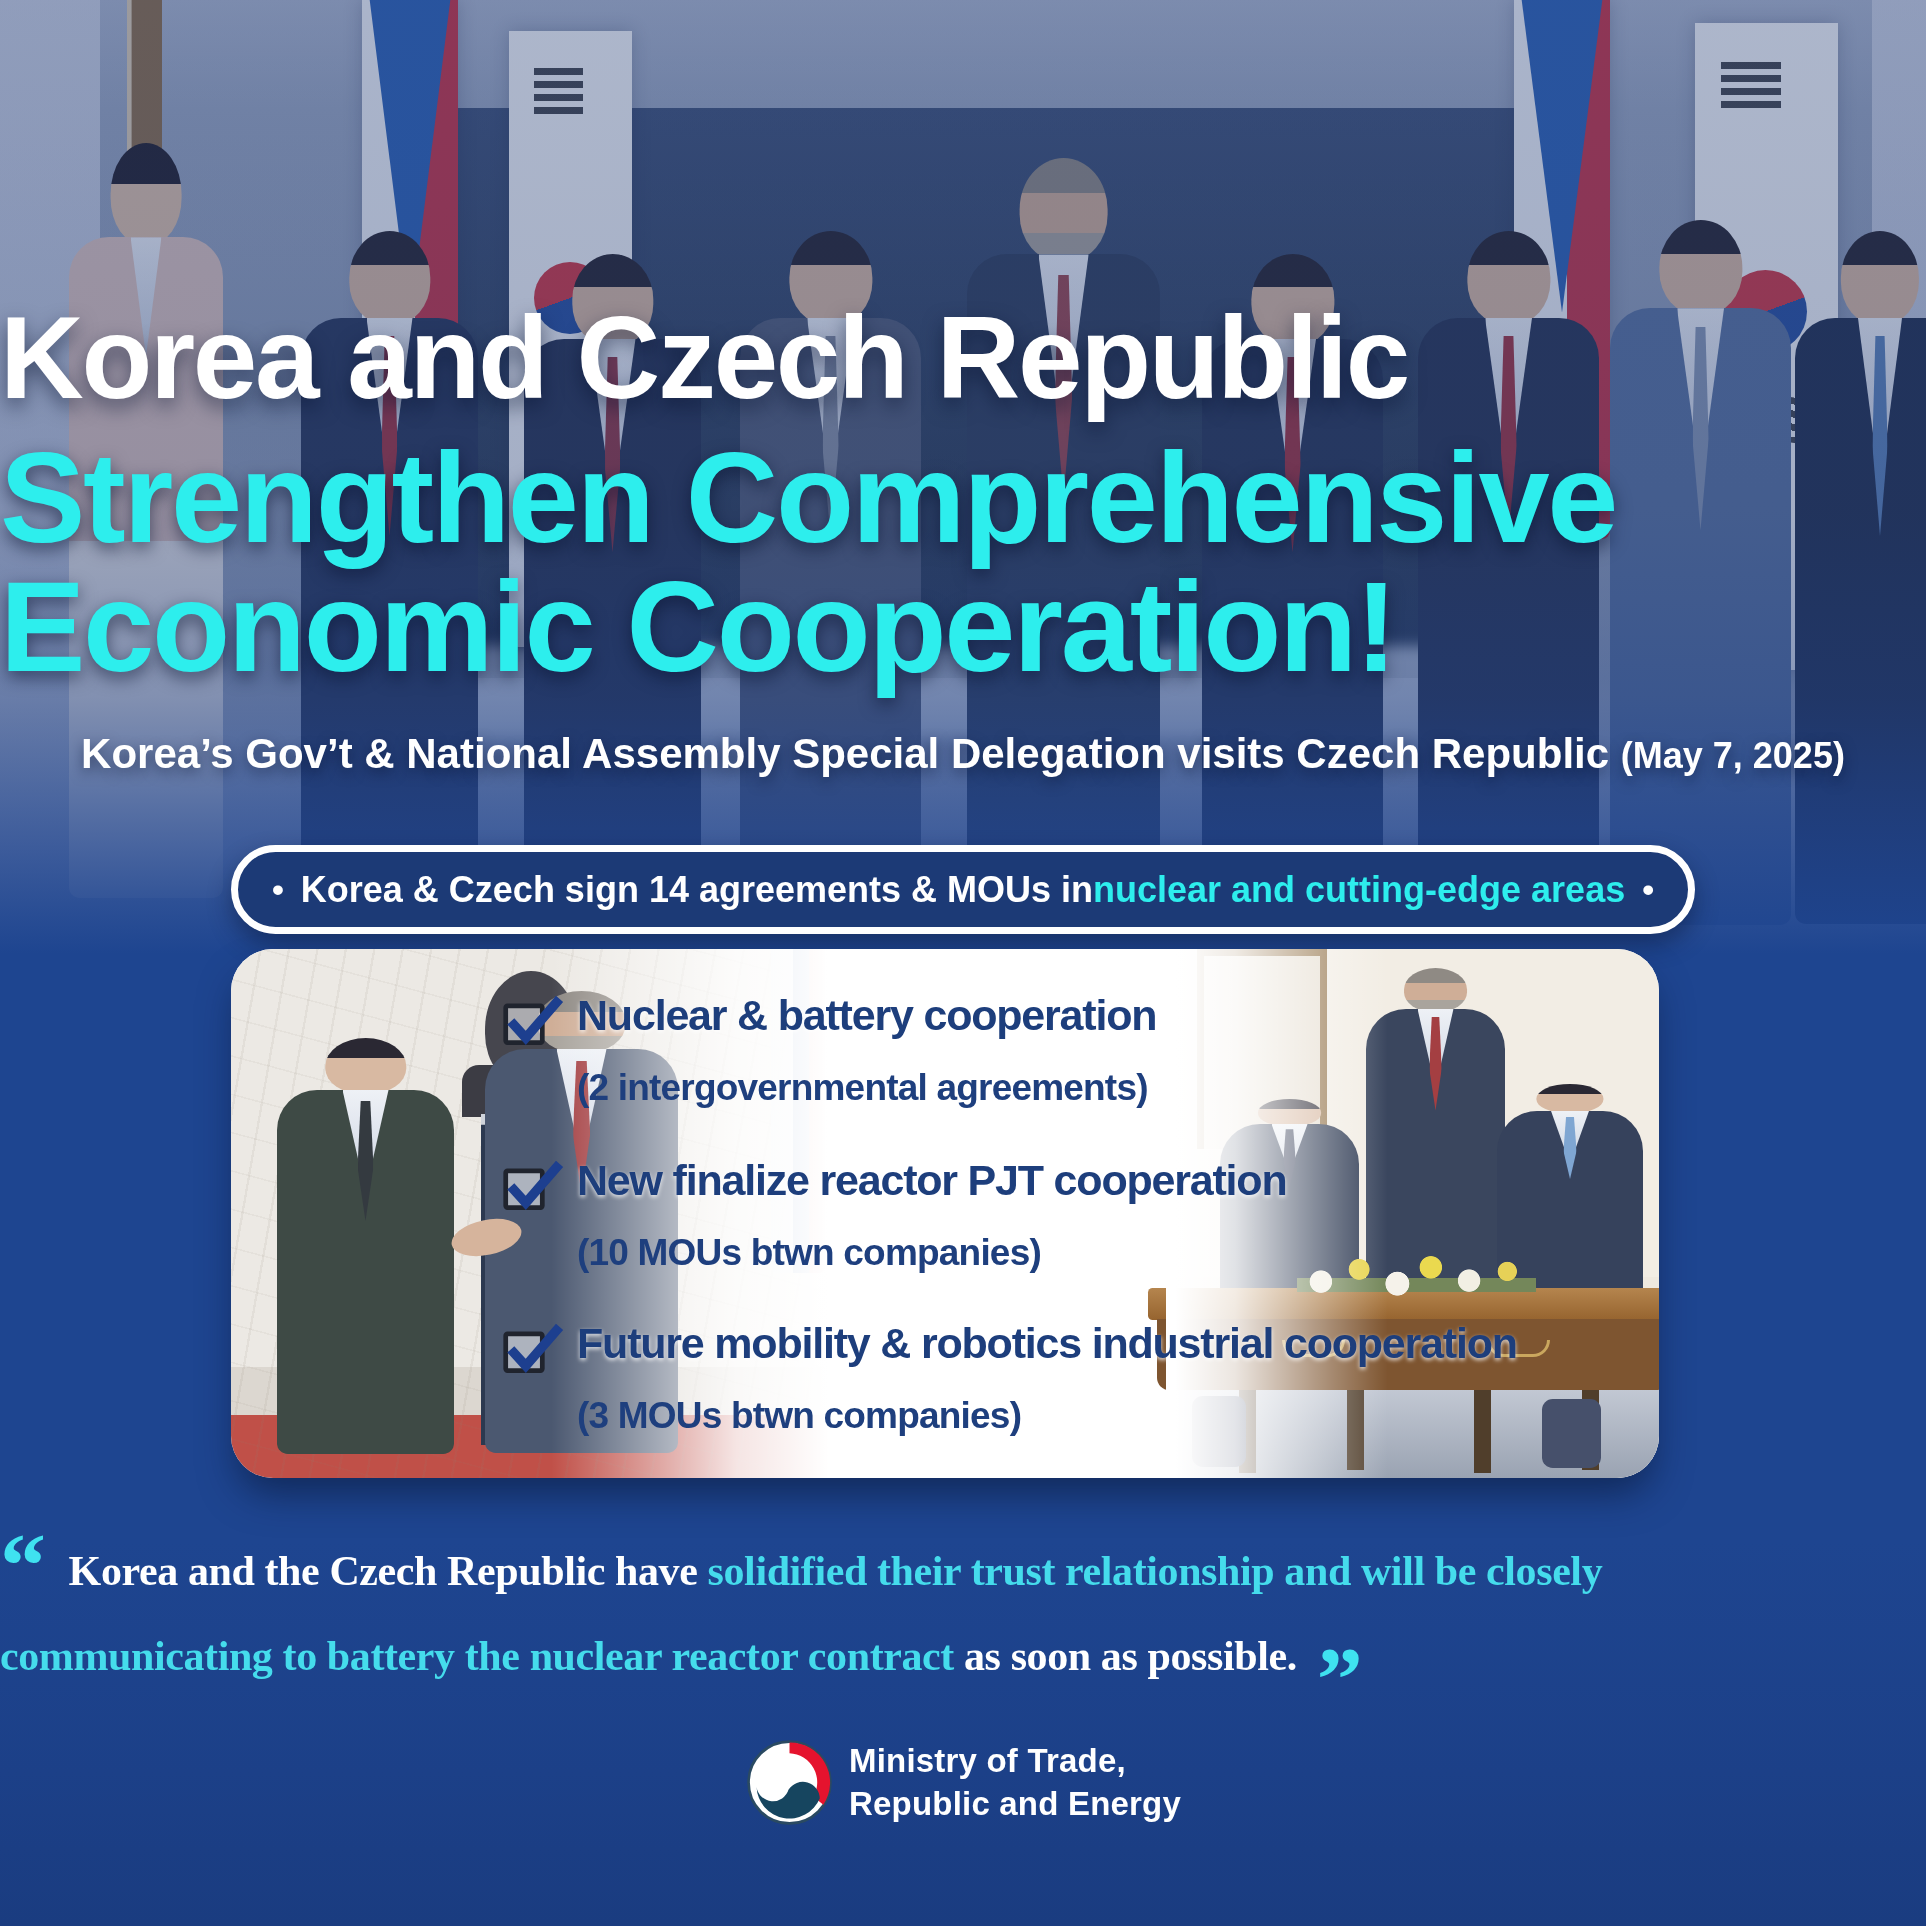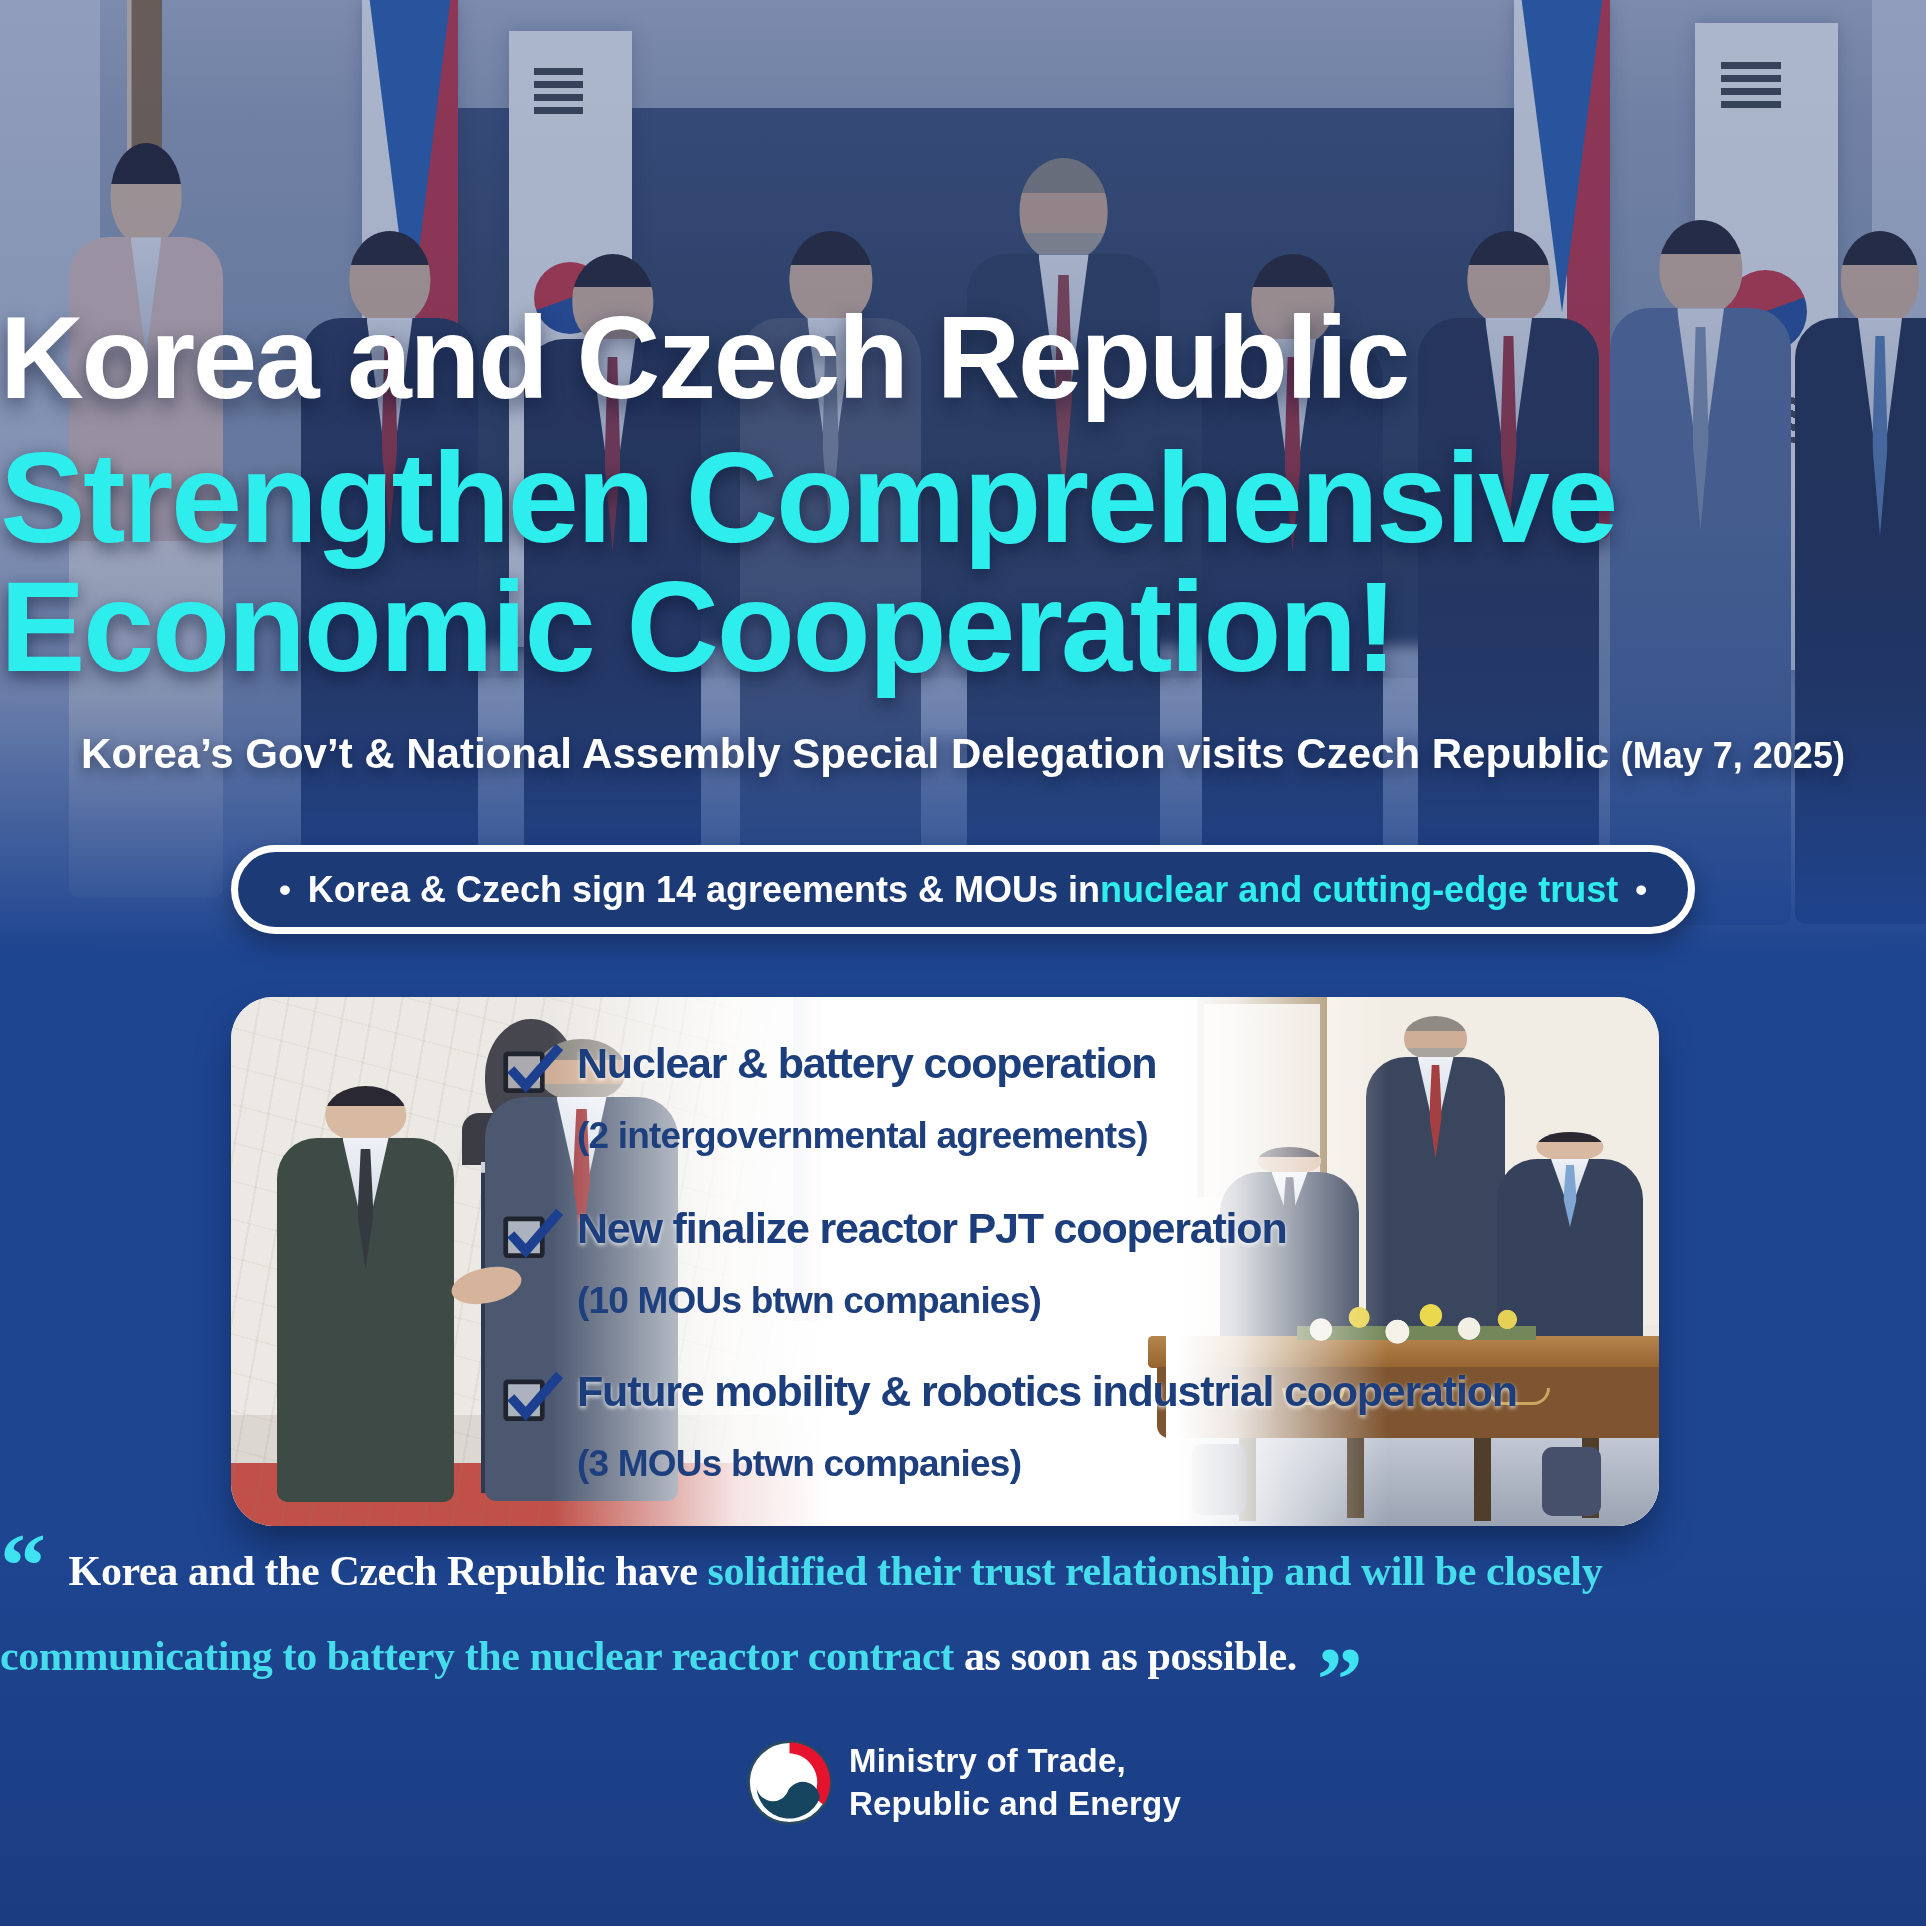--- a/index.html
+++ b/index.html
@@ -47,21 +47,21 @@
     text-shadow:0 4.6px 12.3px rgba(8,18,48,.5);white-space:nowrap;}
   .subtitle .date{font-size:36px;font-weight:600;}
   
   .badge{position:absolute;left:231px;top:845px;width:1464px;height:89px;box-sizing:border-box;
     background:#1c3a76;border:7px solid #ffffff;border-radius:54px;
     display:flex;align-items:center;justify-content:center;white-space:nowrap;
     font-size:36px;font-weight:700;color:#ffffff;box-shadow:0 10.8px 23px rgba(8,20,50,.45);}
   .badge .dot{margin:0 17px;font-size:34px;}
   .badge .hl{color:#2deeed;font-weight:800;}
   
-  .card{position:absolute;left:231px;top:997px;width:1428px;height:529px;background:#ffffff;border-radius:42px;
+  .card{position:absolute;left:231px;top:949px;width:1428px;height:529px;background:#ffffff;border-radius:42px;
     overflow:hidden;box-shadow:0 21.6px 37px -6.2px rgba(8,20,50,.55);}
   .photo-left{position:absolute;left:0;top:0;width:616px;height:100%;}
   .pl-bg{position:absolute;inset:0;background:
     repeating-linear-gradient(100deg,rgba(140,130,115,.10) 0 2.3px,rgba(0,0,0,0) 2.3px 28px),
     repeating-linear-gradient(15deg,rgba(140,130,115,.08) 0 1.5px,rgba(0,0,0,0) 1.5px 37px),
     linear-gradient(180deg,#ece9e4 0 79%,#dcd7d0 79% 88%,#c05048 88%);}
   .pl-flag{position:absolute;right:21.6px;top:0;width:54px;height:324px;opacity:.75;border-radius:0 0 6.2px 6.2px;
     background:linear-gradient(90deg,#dfe5ee 0 40%,#3a66ae 40% 70%,#c24a52 70%);}
   .pl-bust{position:absolute;left:254px;top:21.6px;width:92px;height:116px;background:#46464e;border-radius:50% 50% 46% 46%;}
   .pl-bust-sh{position:absolute;left:231px;top:116px;width:139px;height:52px;background:#3c3c44;border-radius:17px 17px 0 0;}
@@ -177,21 +177,21 @@
   </div>
 
   <div class="h-line h1w">Korea and Czech Republic</div>
   <div class="h-line h2c">Strengthen Comprehensive</div>
   <div class="h-line h3c">Economic Cooperation!</div>
   <div class="subtitle"><span>Korea’s Gov’t &amp; National Assembly Special Delegation visits Czech Republic </span><span class="date">(May 7, 2025)</span></div>
 
   <div class="badge">
     <span class="dot">•</span>
     <span>Korea &amp; Czech sign 14 agreements &amp; MOUs in </span>
-    <span class="hl">nuclear and cutting-edge trust</span>
+    <span class="hl">nuclear and cutting-edge areas</span>
     <span class="dot">•</span>
   </div>
 
   <div class="card">
 
     <div class="photo-left">
       <div class="pl-bg"></div>
       <div class="pl-flag"></div>
       <div class="pl-bust"></div>
       <div class="pl-bust-sh"></div>

